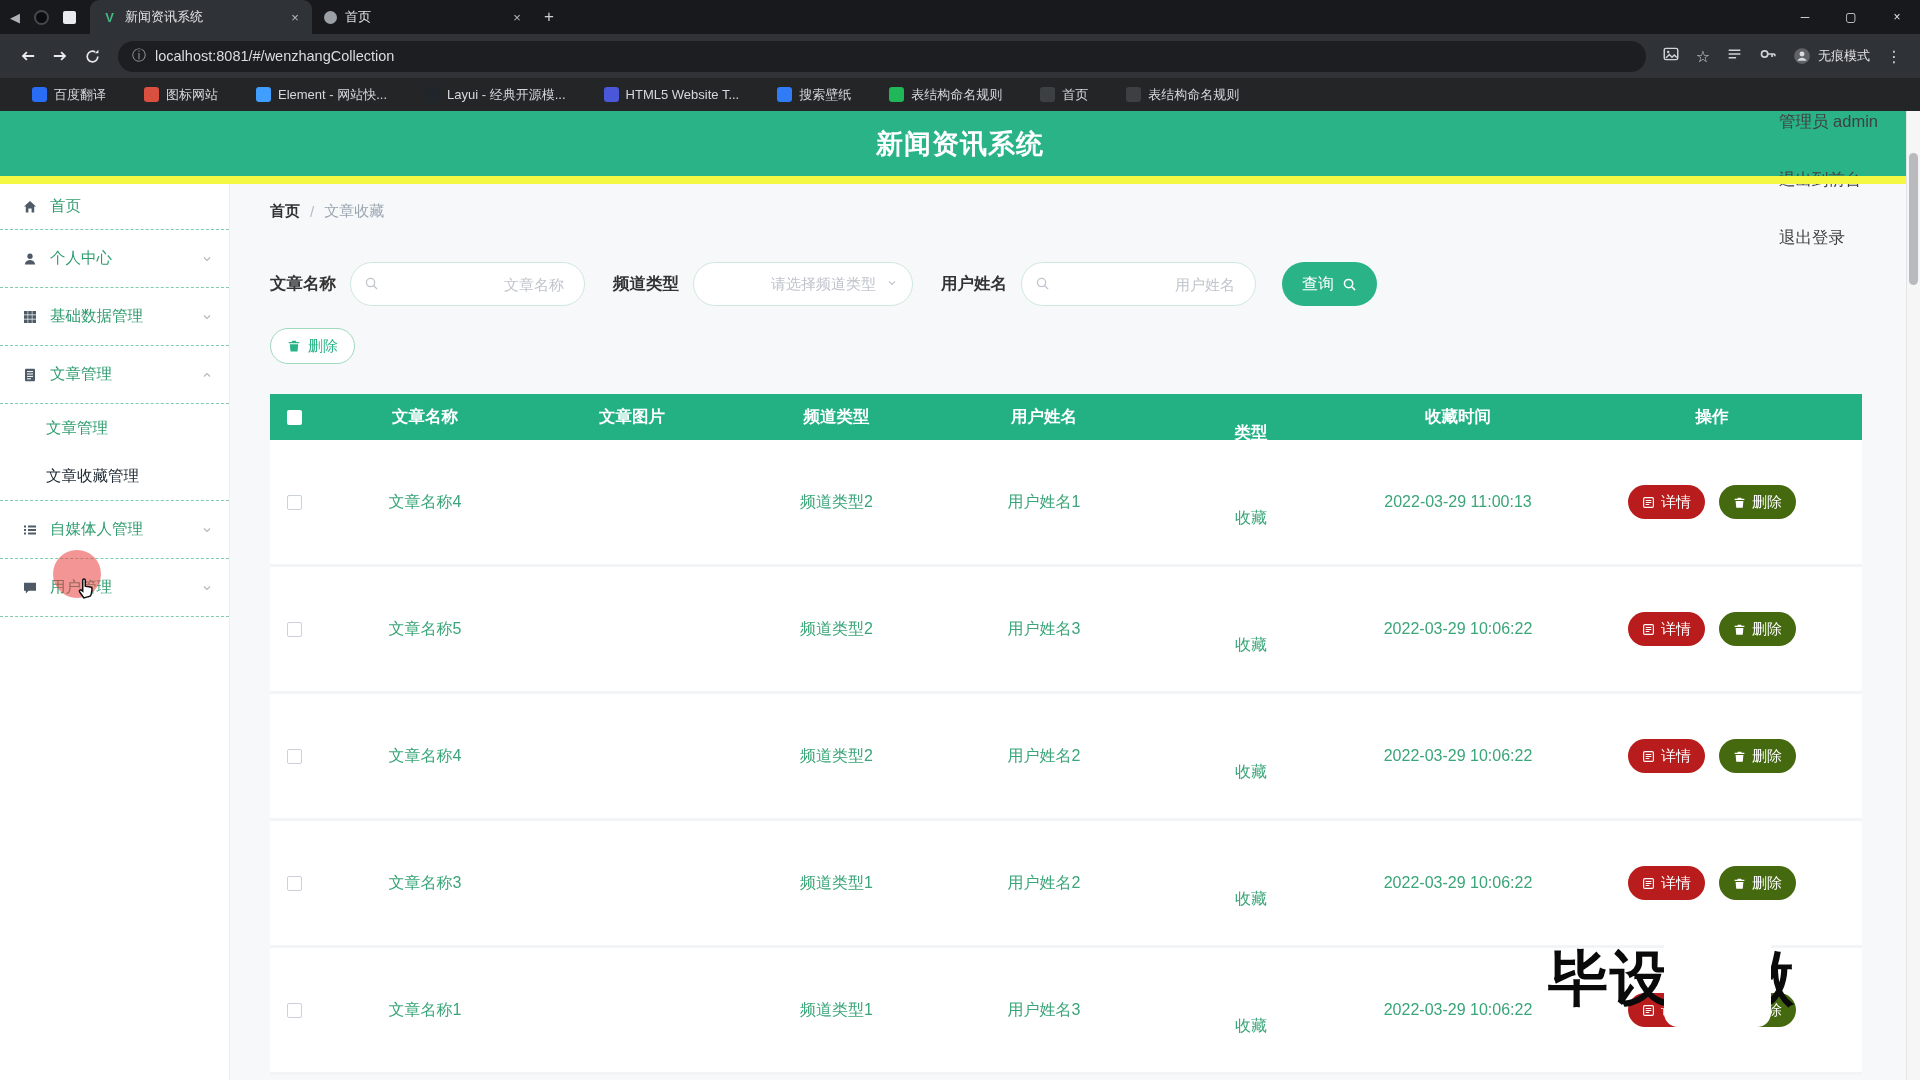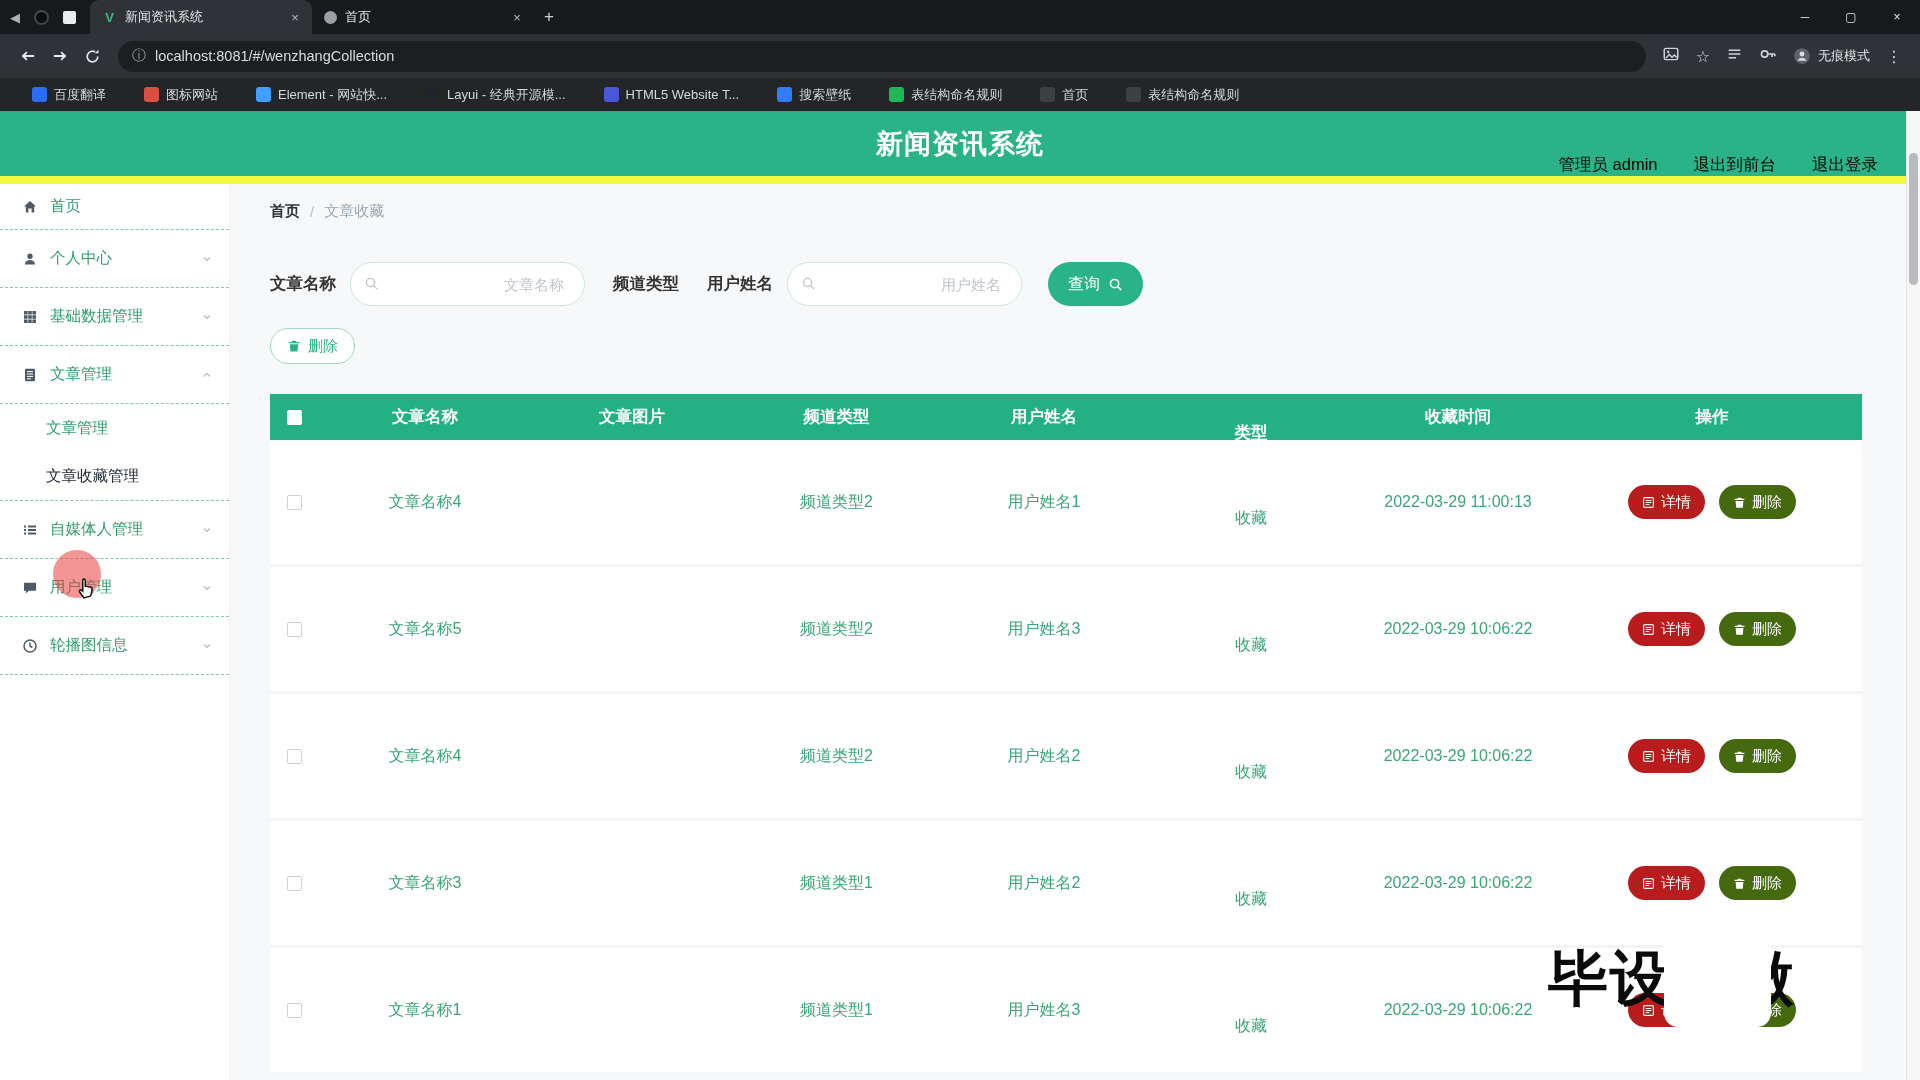--- a/index.html
+++ b/index.html
@@ -46,22 +46,22 @@
   .fv1{background:#2a6df5;} .fv2{background:#d95040;} .fv3{background:#409eff;} .fv4{background:#20252b;}
   .fv5{background:#4a57d8;} .fv6{background:#2f7cf6;} .fv7{background:#20b759;} .fv8{background:#3c4043;border-radius:50%;}
   .fv9{background:#3c4043;border-radius:50%;}
 
   
   .page { position:absolute; top:111px; left:0; right:0; bottom:0; background:#f7f8fa; }
 
   .app-header { position:absolute; top:0; left:0; right:0; height:65px; background:#2ab387; }
   .app-title { position:absolute; left:0; right:0; top:0; height:65px; display:flex; align-items:center; justify-content:center;
     color:#fff; font-size:27px; font-weight:bold; letter-spacing:1px; }
-  .header-links { position:absolute; right:42px; top:0; height:65px; display:flex; align-items:flex-end; gap:36px;
-    color:#000000; font-size:16.5px; }
+  .header-links { position:absolute; right:42px; top:0; height:65px; display:flex; align-items:flex-start; gap:36px;
+    color:#404040; font-size:16.5px;flex-direction:column; }
   .yellow-bar { position:absolute; top:65px; left:0; right:0; height:8px; background:#f5f843; }
 
   
   .sidebar { position:absolute; top:73px; bottom:0; left:0; width:230px; background:#fff; border-right:1px solid #efefef; }
   .s-item { display:flex; align-items:center; gap:12px; padding:0 16px 0 22px; height:58px;
     border-bottom:1px dashed #7fcdaa; color:#2f9c6e; font-size:15.5px; position:relative; }
   .s-item.first { height:46px; }
   .s-item .s-ic { flex:none; display:flex; }
   .s-item .s-label { flex:1; }
   .s-chev { flex:none; display:flex; }
@@ -337,34 +337,20 @@
             <path d="M2 2.8h12v8H6.6L3.8 13.6v-2.8H2Z" fill="#4e5b66"></path>
           </svg>
       </span>
       <span class="s-label">用户管理</span>
       <span class="s-chev">
         <svg width="12" height="12" viewBox="0 0 16 16">
             <path d="M4 6l4 4 4-4" stroke="#b3b9c0" stroke-width="1.6" fill="none"></path>
           </svg>
       </span>
     </div>
-    <div class="s-item">
-      <span class="s-ic">
-        <svg width="16" height="16" viewBox="0 0 16 16">
-            <circle cx="8" cy="8" r="6" fill="none" stroke="#4e5b66" stroke-width="1.5"></circle>
-            <path d="M8 4.6V8l2.4 1.5" stroke="#4e5b66" stroke-width="1.5" fill="none"></path>
-          </svg>
-      </span>
-      <span class="s-label">轮播图信息</span>
-      <span class="s-chev">
-        <svg width="12" height="12" viewBox="0 0 16 16">
-            <path d="M4 6l4 4 4-4" stroke="#b3b9c0" stroke-width="1.6" fill="none"></path>
-          </svg>
-      </span>
-    </div>
     <div class="cursor-ring"></div>
     <span class="cursor-hand">
       <svg width="22" height="24" viewBox="0 0 16 18">
           <path d="M7.2 16.5 4 12c-.7-.9.4-2 1.3-1.4l1 .8V3.2c0-1.3 1.9-1.3 1.9 0v4.4l3.8.7c.9.2 1.3.8 1.3 1.6l-.6 3.6c-.2 1.2-1 2-2.2 2Z" fill="#fff" stroke="#111" stroke-width="1.1"></path>
         </svg>
     </span>
   </nav>
 
   <main class="main">
     <div class="crumbs">
@@ -378,20 +364,28 @@
       <span class="f-wrap">
         <span class="f-prefix">
           <svg width="15" height="15" viewBox="0 0 16 16">
               <circle cx="7" cy="7" r="4.4" stroke="#c0c4cc" stroke-width="1.4" fill="none"></circle>
               <path d="M10.4 10.4 14 14" stroke="#c0c4cc" stroke-width="1.4"></path>
             </svg>
         </span>
         <input class="f-input" placeholder="文章名称" style="">
       </span>
       <span class="f-label">频道类型</span>
+      <span class="f-select">
+        <span class="sel-ph">请选择频道类型</span>
+        <span>
+          <svg width="12" height="12" viewBox="0 0 16 16">
+              <path d="M4 6l4 4 4-4" stroke="#c0c4cc" stroke-width="1.6" fill="none"></path>
+            </svg>
+        </span>
+      </span>
       <span class="f-label">用户姓名</span>
       <span class="f-wrap">
         <span class="f-prefix">
           <svg width="15" height="15" viewBox="0 0 16 16">
               <circle cx="7" cy="7" r="4.4" stroke="#c0c4cc" stroke-width="1.4" fill="none"></circle>
               <path d="M10.4 10.4 14 14" stroke="#c0c4cc" stroke-width="1.4"></path>
             </svg>
         </span>
         <input class="f-input" placeholder="用户姓名" style="">
       </span>

